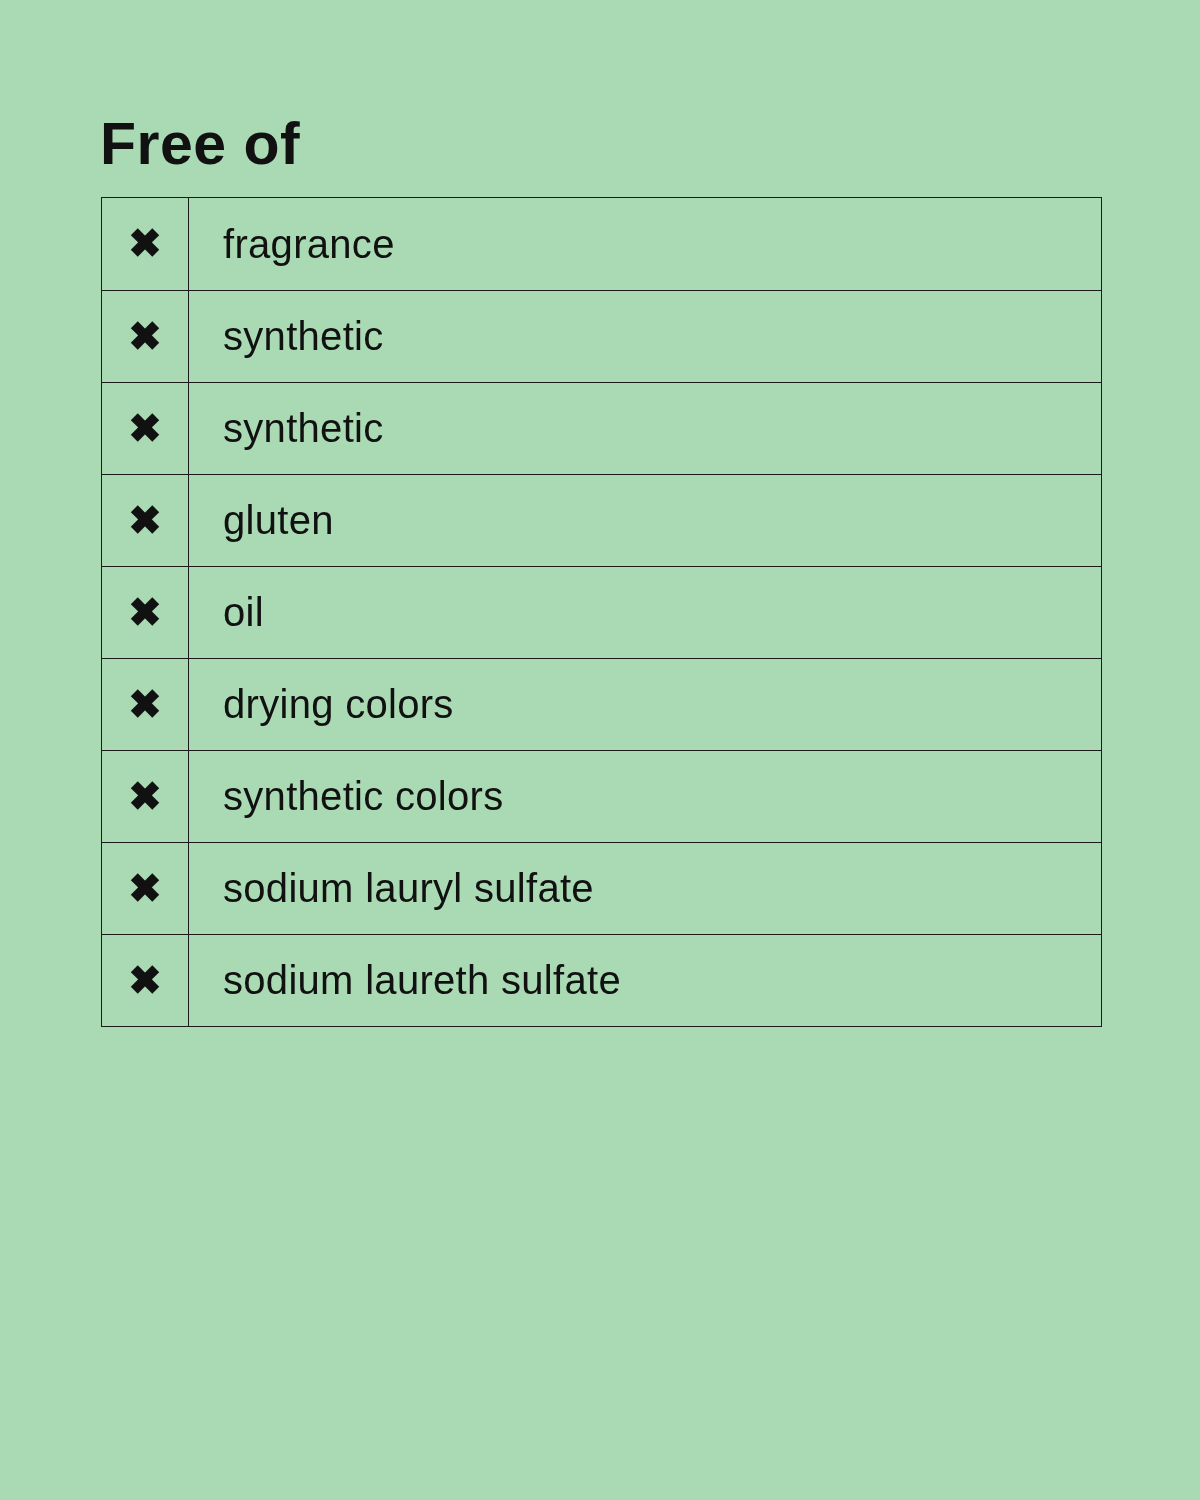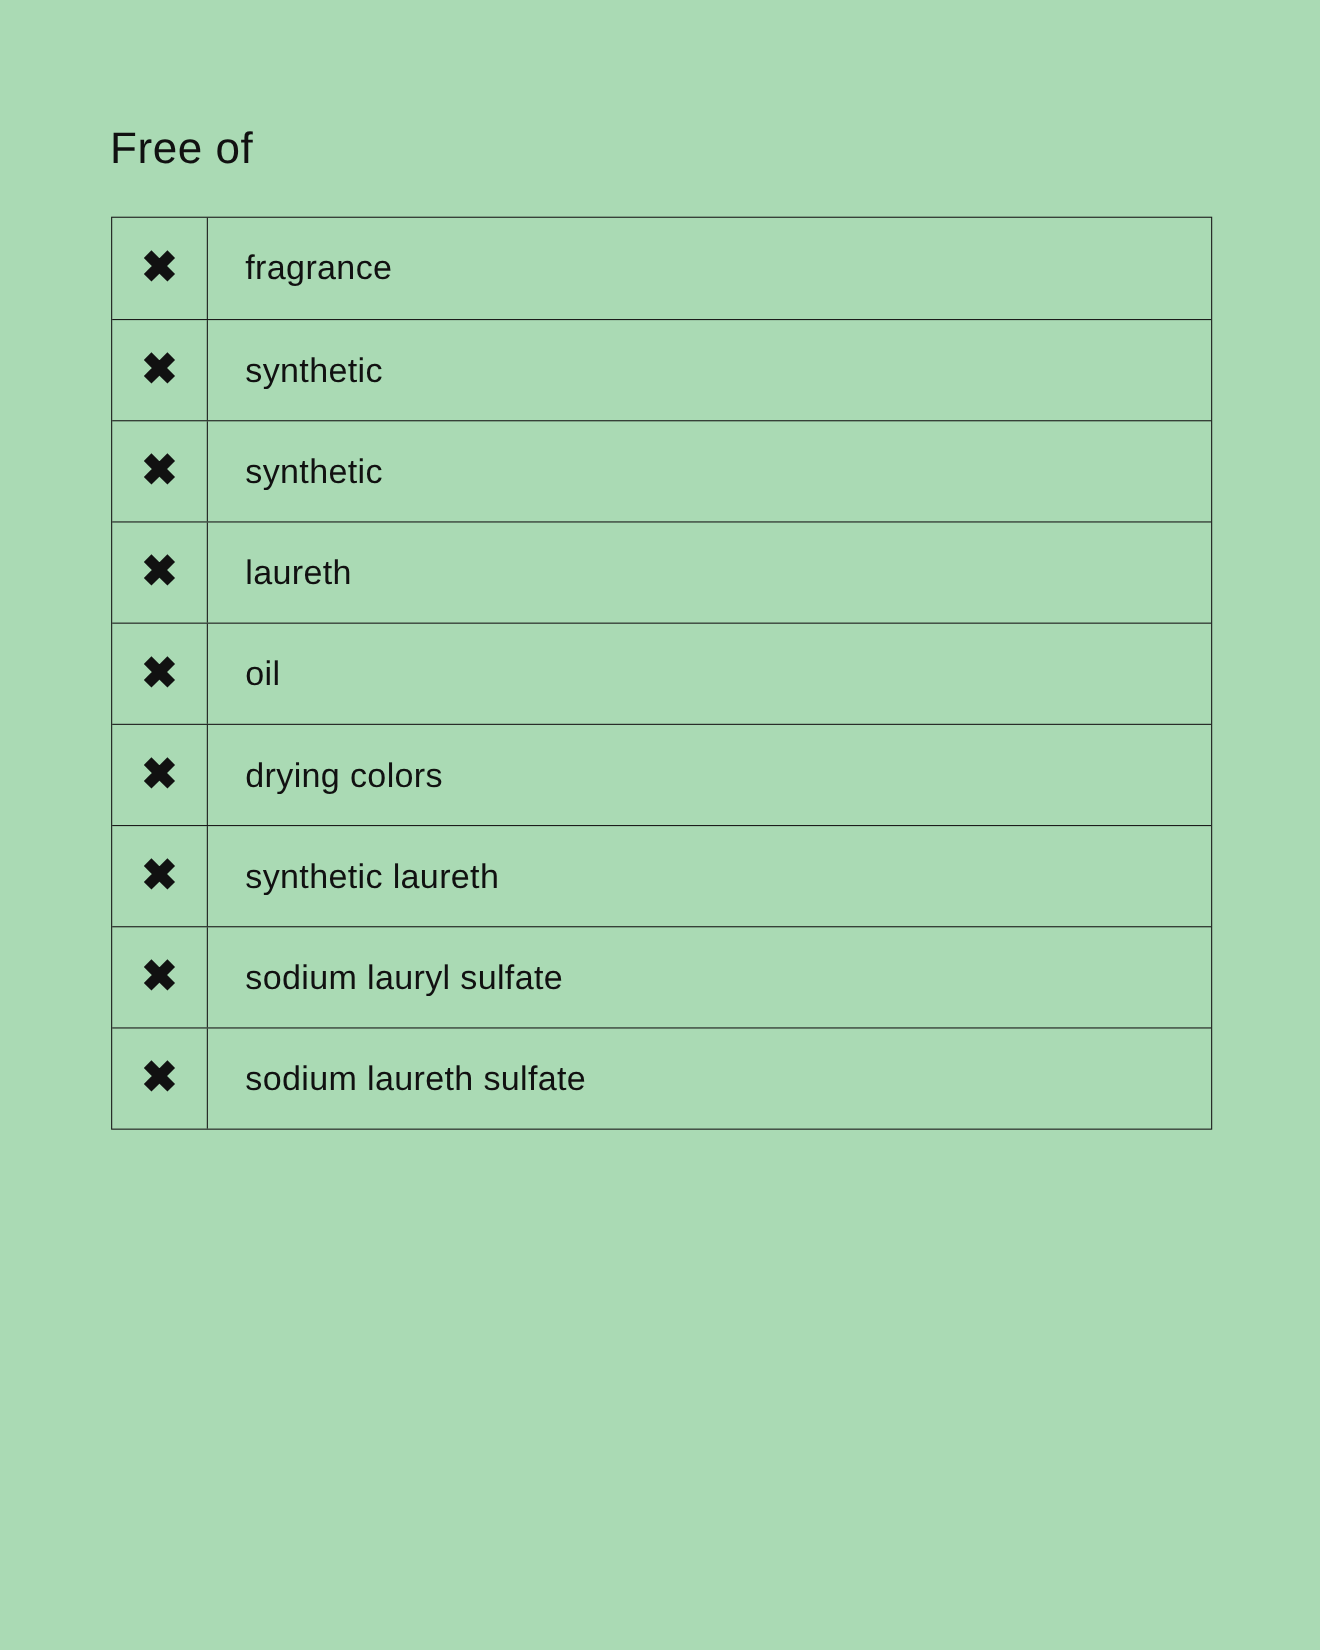--- a/index.html
+++ b/index.html
@@ -10,22 +10,22 @@
   }
   body {
     background: #aadab4;
     position: relative;
     overflow: hidden;
   }
   .page-title {
     position: absolute;
     left: 100px;
     top: 115px;
-    font-size: 40px;
-    font-weight: 400;
+    font-size: 59px;
+    font-weight: 700;
     color: #111111;
     letter-spacing: 0.5px;
     line-height: 1;
   }
   .free-of-table {
     position: absolute;
     left: 101px;
     top: 197px;
     width: 1001px;
     border: 1.5px solid #1b1b1b;
@@ -51,21 +51,21 @@
     font-weight: 700;
     color: #111111;
     line-height: 1;
     transform: translateY(-1px);
   }
   .cell-label {
     flex: 1;
     display: flex;
     align-items: center;
     padding-left: 34px;
-    font-size: 31px;
+    font-size: 40px;
     color: #111111;
     letter-spacing: 0.3px;
   }
 </style>
 </head>
 <body>
 
 <h2 class="page-title">Free of</h2>
 
 <div class="free-of-table">
@@ -88,42 +88,42 @@
     <div class="cell-icon">
       <span class="x-glyph">✖</span>
     </div>
     <div class="cell-label">synthetic</div>
   </div>
 
   <div class="row">
     <div class="cell-icon">
       <span class="x-glyph">✖</span>
     </div>
-    <div class="cell-label">laureth</div>
+    <div class="cell-label">gluten</div>
   </div>
 
   <div class="row">
     <div class="cell-icon">
       <span class="x-glyph">✖</span>
     </div>
     <div class="cell-label">oil</div>
   </div>
 
   <div class="row">
     <div class="cell-icon">
       <span class="x-glyph">✖</span>
     </div>
     <div class="cell-label">drying colors</div>
   </div>
 
   <div class="row">
     <div class="cell-icon">
       <span class="x-glyph">✖</span>
     </div>
-    <div class="cell-label">synthetic laureth</div>
+    <div class="cell-label">synthetic colors</div>
   </div>
 
   <div class="row">
     <div class="cell-icon">
       <span class="x-glyph">✖</span>
     </div>
     <div class="cell-label">sodium lauryl sulfate</div>
   </div>
 
   <div class="row">

